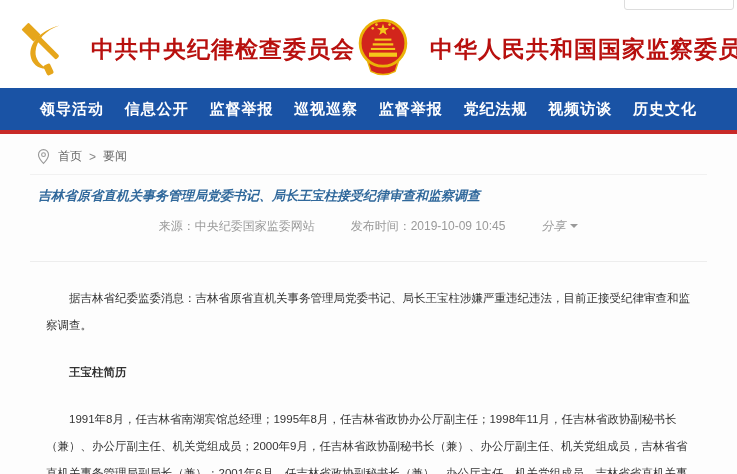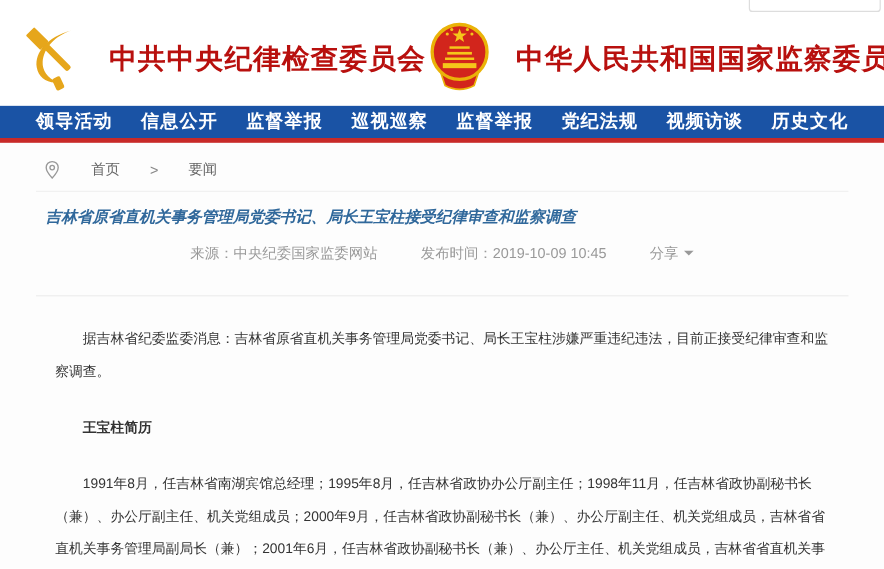--- a/index.html
+++ b/index.html
@@ -24,52 +24,52 @@
     white-space:nowrap;
   }
   .emblem { flex:0 0 auto; }
   .search-stub {
     position:absolute; top:-16px; right:3px; width:110px; height:26px;
     background:#fff; border:1px solid #ddd; border-radius:3px;
   }
 
   
   .main-nav {
-    height:27px; background:#1a53a5;
+    height:42px; background:#1a53a5;
     display:flex; align-items:center; justify-content:space-between;
-    padding:0 30px;
+    padding:0 40px;
   }
   .nav-item {
     color:#fff; font-weight:bold; font-size:15px; letter-spacing:1px;
     text-decoration:none; white-space:nowrap; cursor:pointer;
   }
   .red-stripe { height:4px; background:#c82a28; }
 
   
   .breadcrumb {
-    display:flex; align-items:center; gap:25px;
+    display:flex; align-items:center; gap:7px;
     margin:14px 30px 0 30px; padding:0 6px 9px 6px;
     border-bottom:1px solid #f1f1f1;
     font-size:12px; color:#666;
   }
   .breadcrumb .crumb { cursor:pointer; }
   .breadcrumb .sep { color:#888; }
 
   
   .article-title {
     text-align:left; font-size:13px; font-weight:bold;
     color:#30689b; margin:13px 38px 0 38px; line-height:1.3;font-style:italic;
   }
   .article-meta {
     display:flex; justify-content:center; align-items:center; gap:36px;
     font-size:12px; color:#999;
     margin:13px 30px 0 30px; padding-bottom:26px;
     border-bottom:1px solid #ededed; white-space:nowrap;
   }
-  .share { display:flex; align-items:center; gap:5px; cursor:pointer; }
+  .share { display:flex; align-items:center; gap:5px; cursor:pointer;font-style:italic; }
   .caret-down {
     width:0; height:0; border:4px solid transparent;
     border-top-color:#999; margin-top:4px;
   }
 
   .article-body {
     padding:3px 45px 0 46px;
     font-size:11.5px; color:#333; line-height:27px;
   }
   .para { margin:20px 0; text-indent:2em; }

